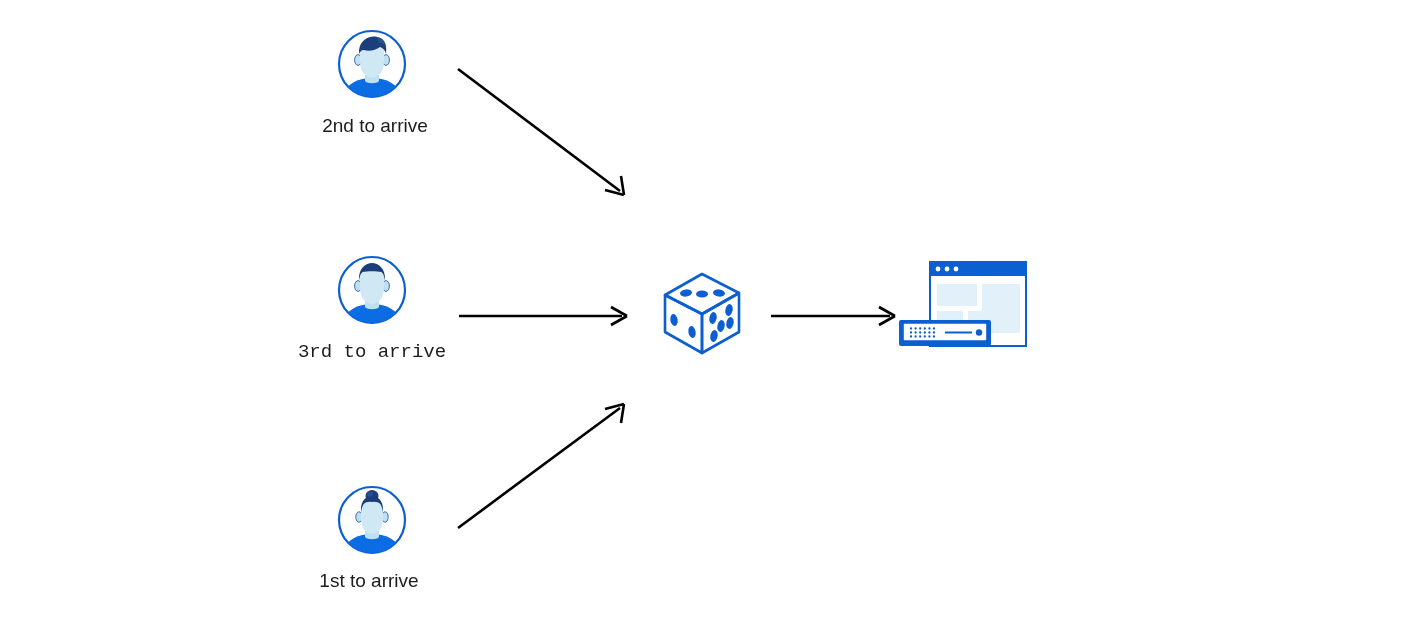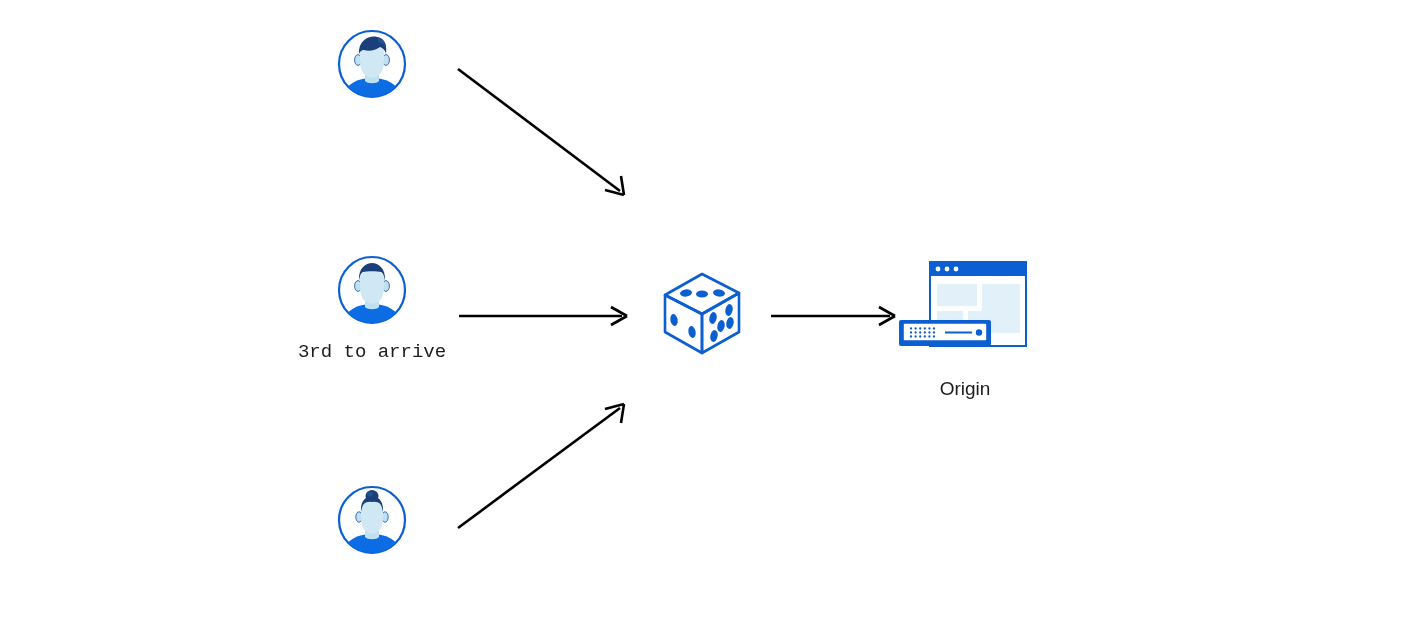--- a/index.html
+++ b/index.html
@@ -91,20 +91,21 @@
         <ellipse cx="50" cy="32" rx="3.4" ry="5.4" fill="#bfe0f0" stroke="#2a5fa8" stroke-width="0.9"></ellipse>
 
         <path d="M 24 24 C 24 14 48 14 48 24 L 48 34 C 48 45 41 50 36 50 C 31 50 24 45 24 34 Z" fill="#cfe8f3"></path>
 
         <path d="M 23 26 C 22 12 34 7 41 9 C 50 11 51 19 50 26 C 49 22 47 20 44 19
                  C 40 22 33 24 28 22 C 25 22 24 24 23 26 Z" fill="#1b3f7a"></path>
         <path d="M 41 9 C 47 10 50 14 50 20 C 49 17 46 15 43 15 Z" fill="#24508f"></path>
       </g>
     </svg>
   </div>
+  <div class="node-label" style="left:255px; top:114px;">2nd to arrive</div>
 
   <div class="node" style="left:336px; top:254px;">
     <svg class="icon-svg" width="72" height="72" viewBox="0 0 72 72" xmlns="http://www.w3.org/2000/svg">
       <defs>
         <clipPath id="clipB">
             <circle cx="36" cy="36" r="33"></circle>
           </clipPath>
       </defs>
       <circle cx="36" cy="36" r="33" fill="#ffffff" stroke="#0b5fd0" stroke-width="2.2"></circle>
       <g clip-path="url(#clipB)">
@@ -138,20 +139,21 @@
         <ellipse cx="49" cy="33" rx="3.2" ry="5.2" fill="#bfe0f0" stroke="#2a5fa8" stroke-width="0.9"></ellipse>
         <path d="M 25 25 C 25 15 47 15 47 25 L 47 35 C 47 45 41 50 36 50 C 31 50 25 45 25 35 Z" fill="#cfe8f3"></path>
 
         <path d="M 25 28 C 24 16 31 12 36 12 C 41 12 48 16 47 28 C 46 23 45 20 43 19
                  C 39 17 33 17 29 19 C 27 20 26 23 25 28 Z" fill="#1b3f7a"></path>
         <ellipse cx="36" cy="12" rx="6.5" ry="6" fill="#1b3f7a"></ellipse>
         <ellipse cx="34" cy="10" rx="3" ry="2.6" fill="#24508f"></ellipse>
       </g>
     </svg>
   </div>
+  <div class="node-label" style="left:249px; top:569px;">1st to arrive</div>
 
   <div class="node" style="left:658px; top:268px;">
     <svg class="icon-svg" width="88" height="92" viewBox="0 0 88 92" xmlns="http://www.w3.org/2000/svg">
       <g fill="none" stroke="#0b5fd0" stroke-width="2.6" stroke-linejoin="round" stroke-linecap="round">
 
         <path d="M 44 6 L 81 25 L 44 46 L 7 27 Z"></path>
         <path d="M 7 27 L 7 64 L 44 85 L 44 46 Z"></path>
         <path d="M 44 46 L 44 85 L 81 64 L 81 25 Z"></path>
       </g>
 
@@ -214,15 +216,14 @@
           <circle cx="24.2" cy="78.5" r="1.15"></circle>
             <circle cx="28.8" cy="78.5" r="1.15"></circle>
           <circle cx="33.4" cy="78.5" r="1.15"></circle>
             <circle cx="38" cy="78.5" r="1.15"></circle>
         </g>
         <line x1="49" y1="74.5" x2="76" y2="74.5" stroke="#0b5fd0" stroke-width="2"></line>
         <circle cx="83" cy="74.5" r="3.2" fill="#0b5fd0"></circle>
       </g>
     </svg>
   </div>
-  <div class="node-label" style="left:845px; top:377px;">Origin</div>
 
 </div>
 
 </body></html>

